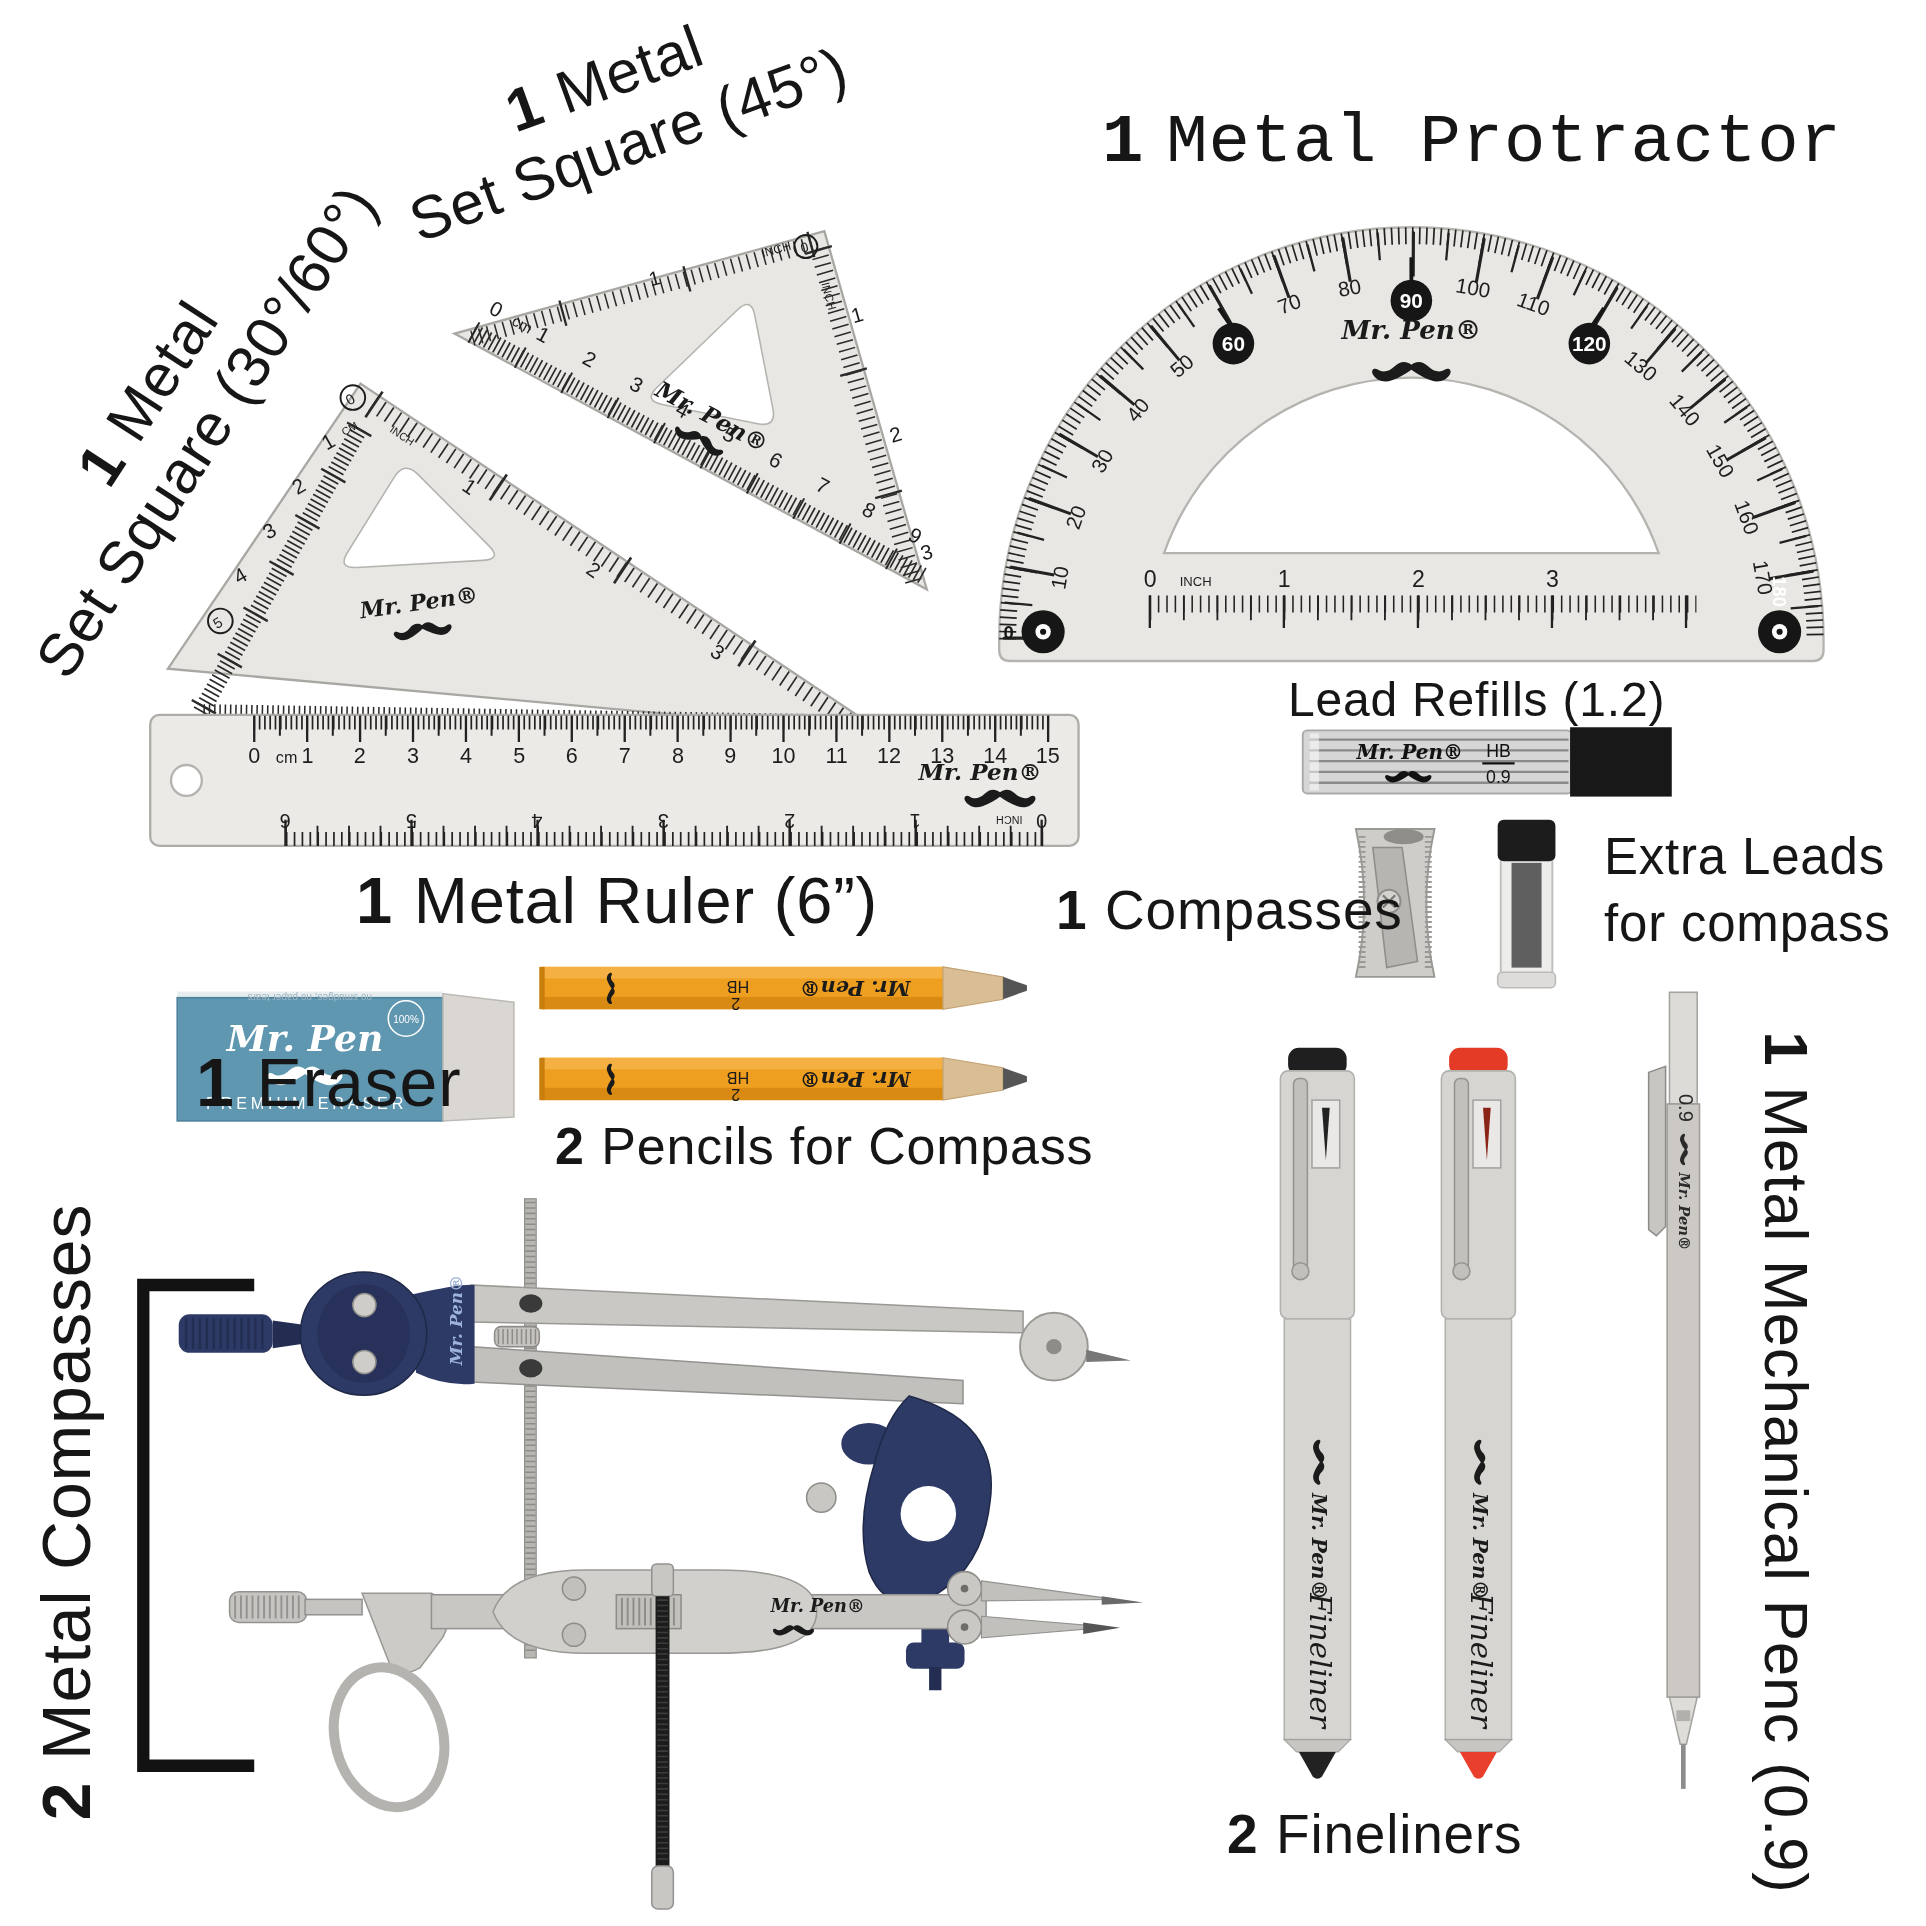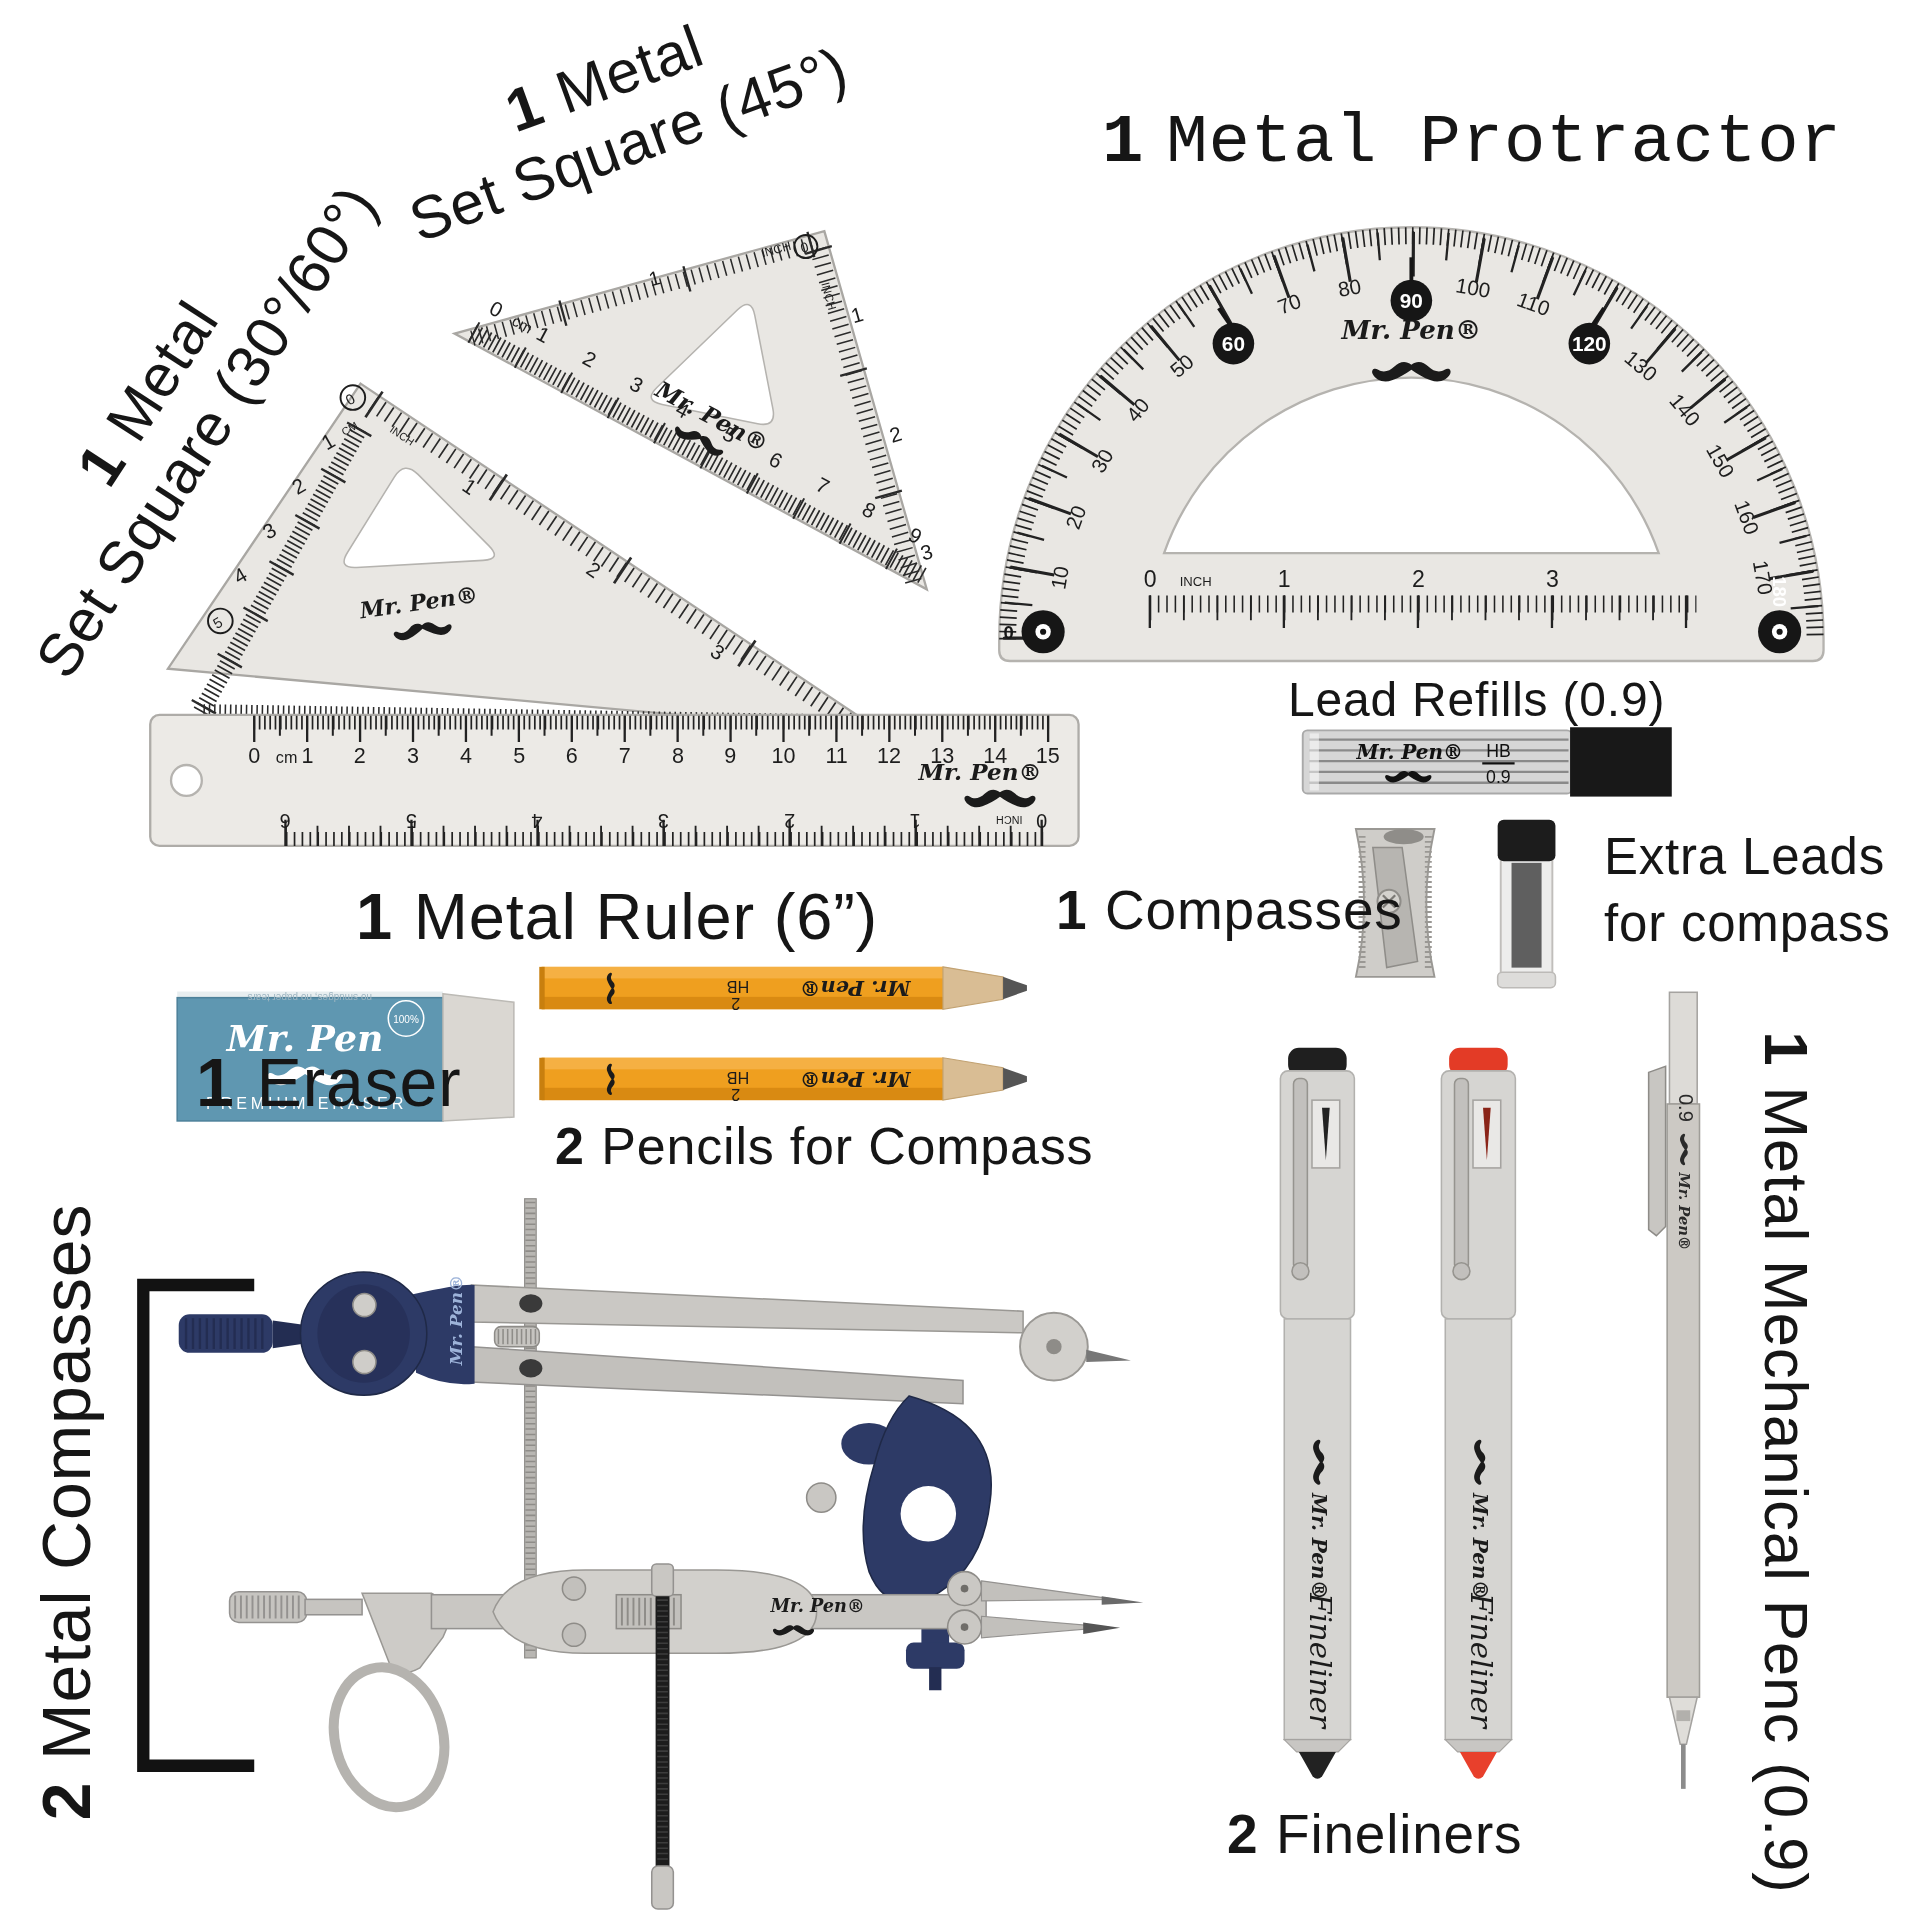--- a/index.html
+++ b/index.html
@@ -414,24 +414,24 @@
 <div class="lbl lines" style="left:-139px;top:343px;width:632px;font-size:60px;transform:rotate(-57deg);">
   <div><b>1</b><span>Metal</span></div>
   <div><span>Set Square (30°/60°)</span></div>
 </div>
 
 <div class="lbl" style="left:1102px;top:104px;font-size:69px;font-family:Liberation Mono, monospace;">
   <b>1</b><span>Metal Protractor</span>
 </div>
 
 <div class="lbl" style="left:1288px;top:672px;font-size:48px;">
-  <span>Lead Refills (0.9)</span>
-</div>
-
-<div class="lbl" style="left:356px;top:863px;font-size:65px;margin-top:16px;">
+  <span>Lead Refills (1.2)</span>
+</div>
+
+<div class="lbl" style="left:356px;top:863px;font-size:65px;">
   <b>1</b><span>Metal Ruler (6”)</span>
 </div>
 
 <div class="lbl" style="left:1056px;top:878px;font-size:55px;">
   <b>1</b><span>Compasses</span>
 </div>
 
 <div class="lbl" style="left:1604px;top:823px;font-size:51px;line-height:1.32;">
   <div>Extra Leads</div>
   <div>for compass</div>

